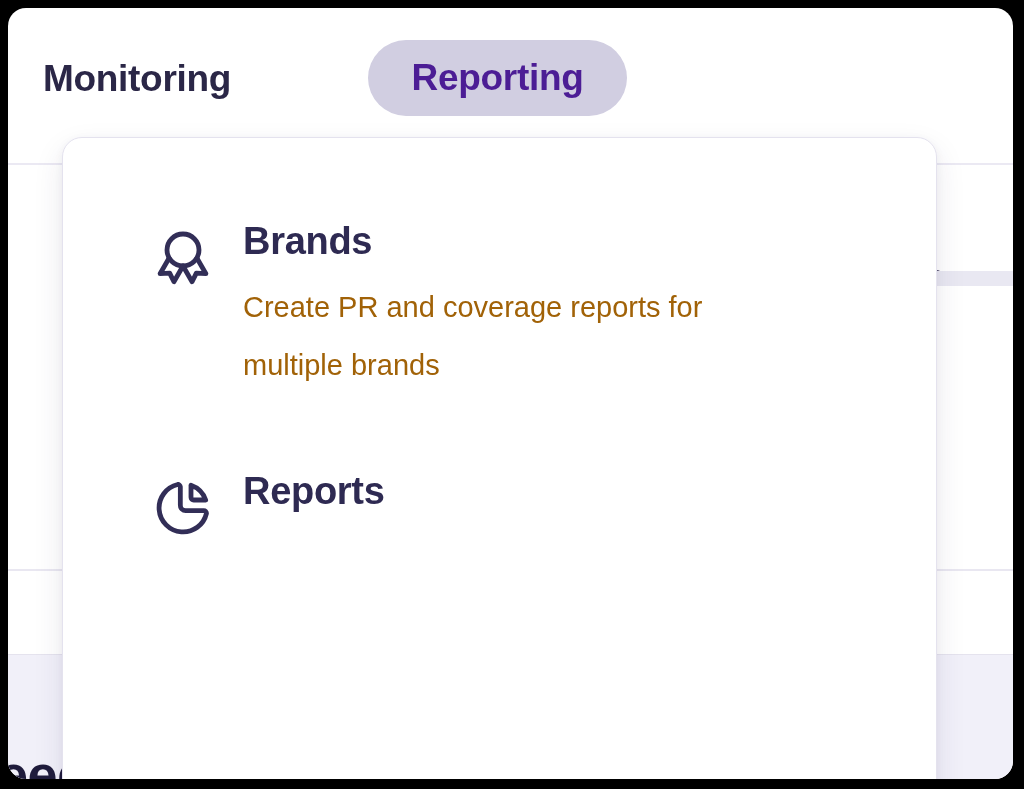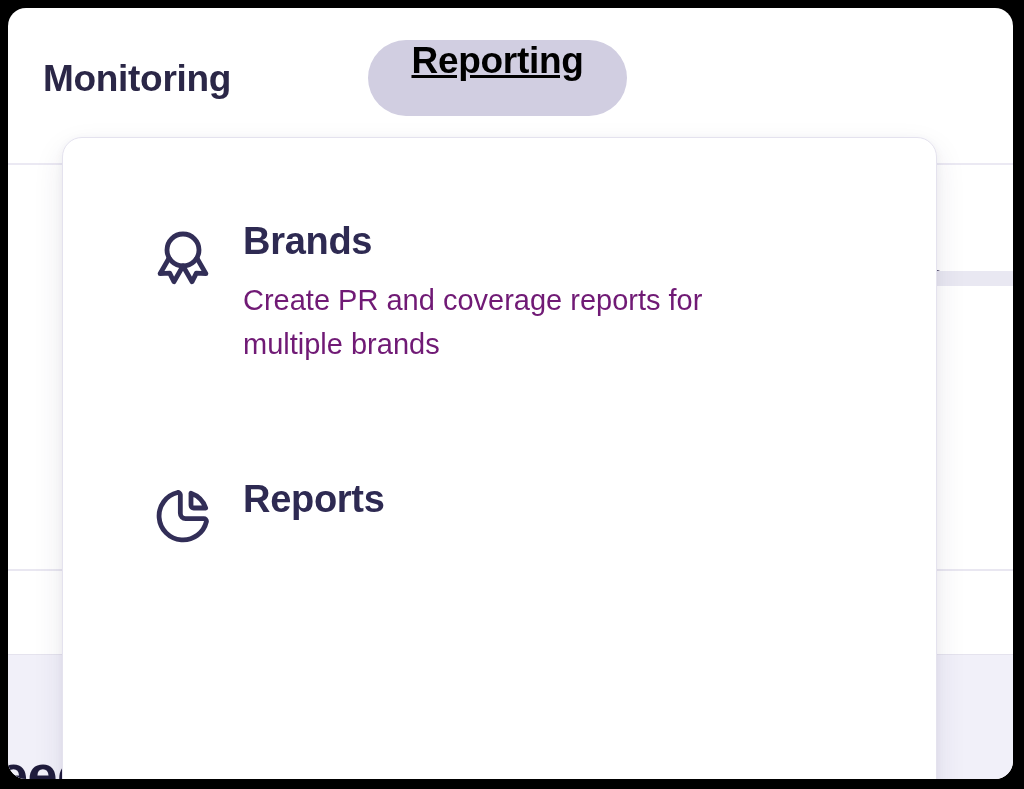--- a/index.html
+++ b/index.html
@@ -51,57 +51,56 @@
     letter-spacing: -0.3px;
     cursor: pointer;
     white-space: nowrap;
   }
   .tab-monitoring { left: 35px; top: 50px; }
   .tab-reporting {
     left: 360px; top: 32px;
     width: 259px; height: 76px;
     background: #d1cee1;
     border-radius: 38px;
-    display: flex; justify-content: center;
-    color: #000000;
-    text-decoration: underline;
+    display: flex; align-items: center; justify-content: center;
+    color: #4c1d95;
   }
 
   
   .dropdown {
     position: absolute;
     left: 54px; top: 129px;
     width: 875px; height: 700px;
     background: #ffffff;
     border: 1.5px solid #e4e2ee;
     border-radius: 20px;
     box-shadow: 0 12px 30px rgba(46,42,82,0.10), 0 2px 8px rgba(46,42,82,0.05);
   }
   .menu-item {
     position: absolute; left: 88px;
     display: flex; gap: 28px;
     cursor: pointer;
     justify-content: center;
   }
   .menu-item-brands { top: 82px; }
-  .menu-item-reports { top: 340px; }
+  .menu-item-reports { top: 332px; }
   .item-icon {
     width: 64px; height: 64px;
     flex: 0 0 64px;
     margin-top: 6px;
     color: #322e57;
   }
   .item-icon svg { width: 64px; height: 64px; display: block; }
   .item-title {
     font-size: 38px; font-weight: 700; color: #2e2a52;
     line-height: 1.15; letter-spacing: -0.3px;
   }
   .item-desc {
-    font-size: 29px; color: #701a75;
-    line-height: 44px; margin-top: 14px;
+    font-size: 29px; color: #a16207;
+    line-height: 58px; margin-top: 14px;
     max-width: 520px;
   }
 </style>
 </head>
 <body>
 
 <div class="window">
 
   <div class="tabbar-divider"></div>
   <div class="section-divider"></div>

